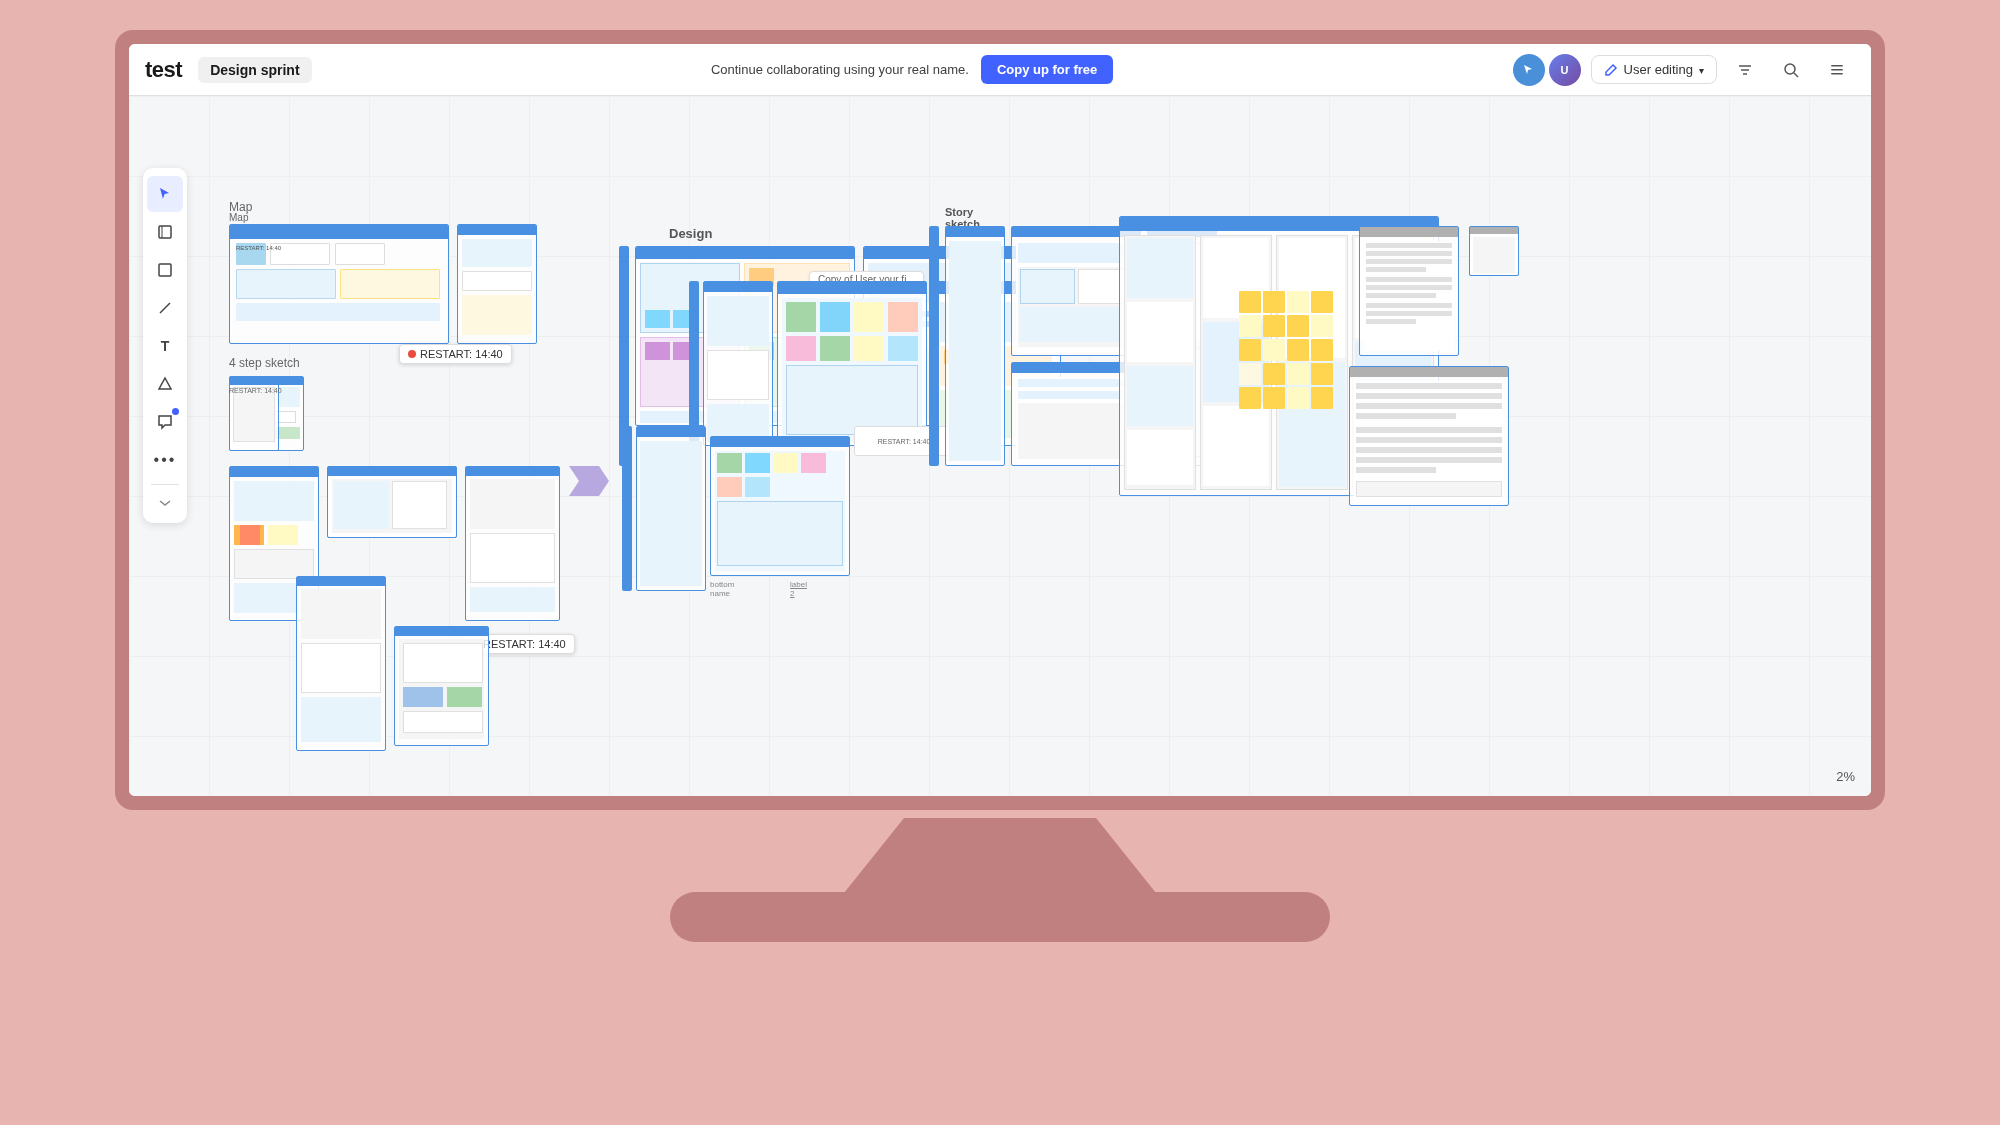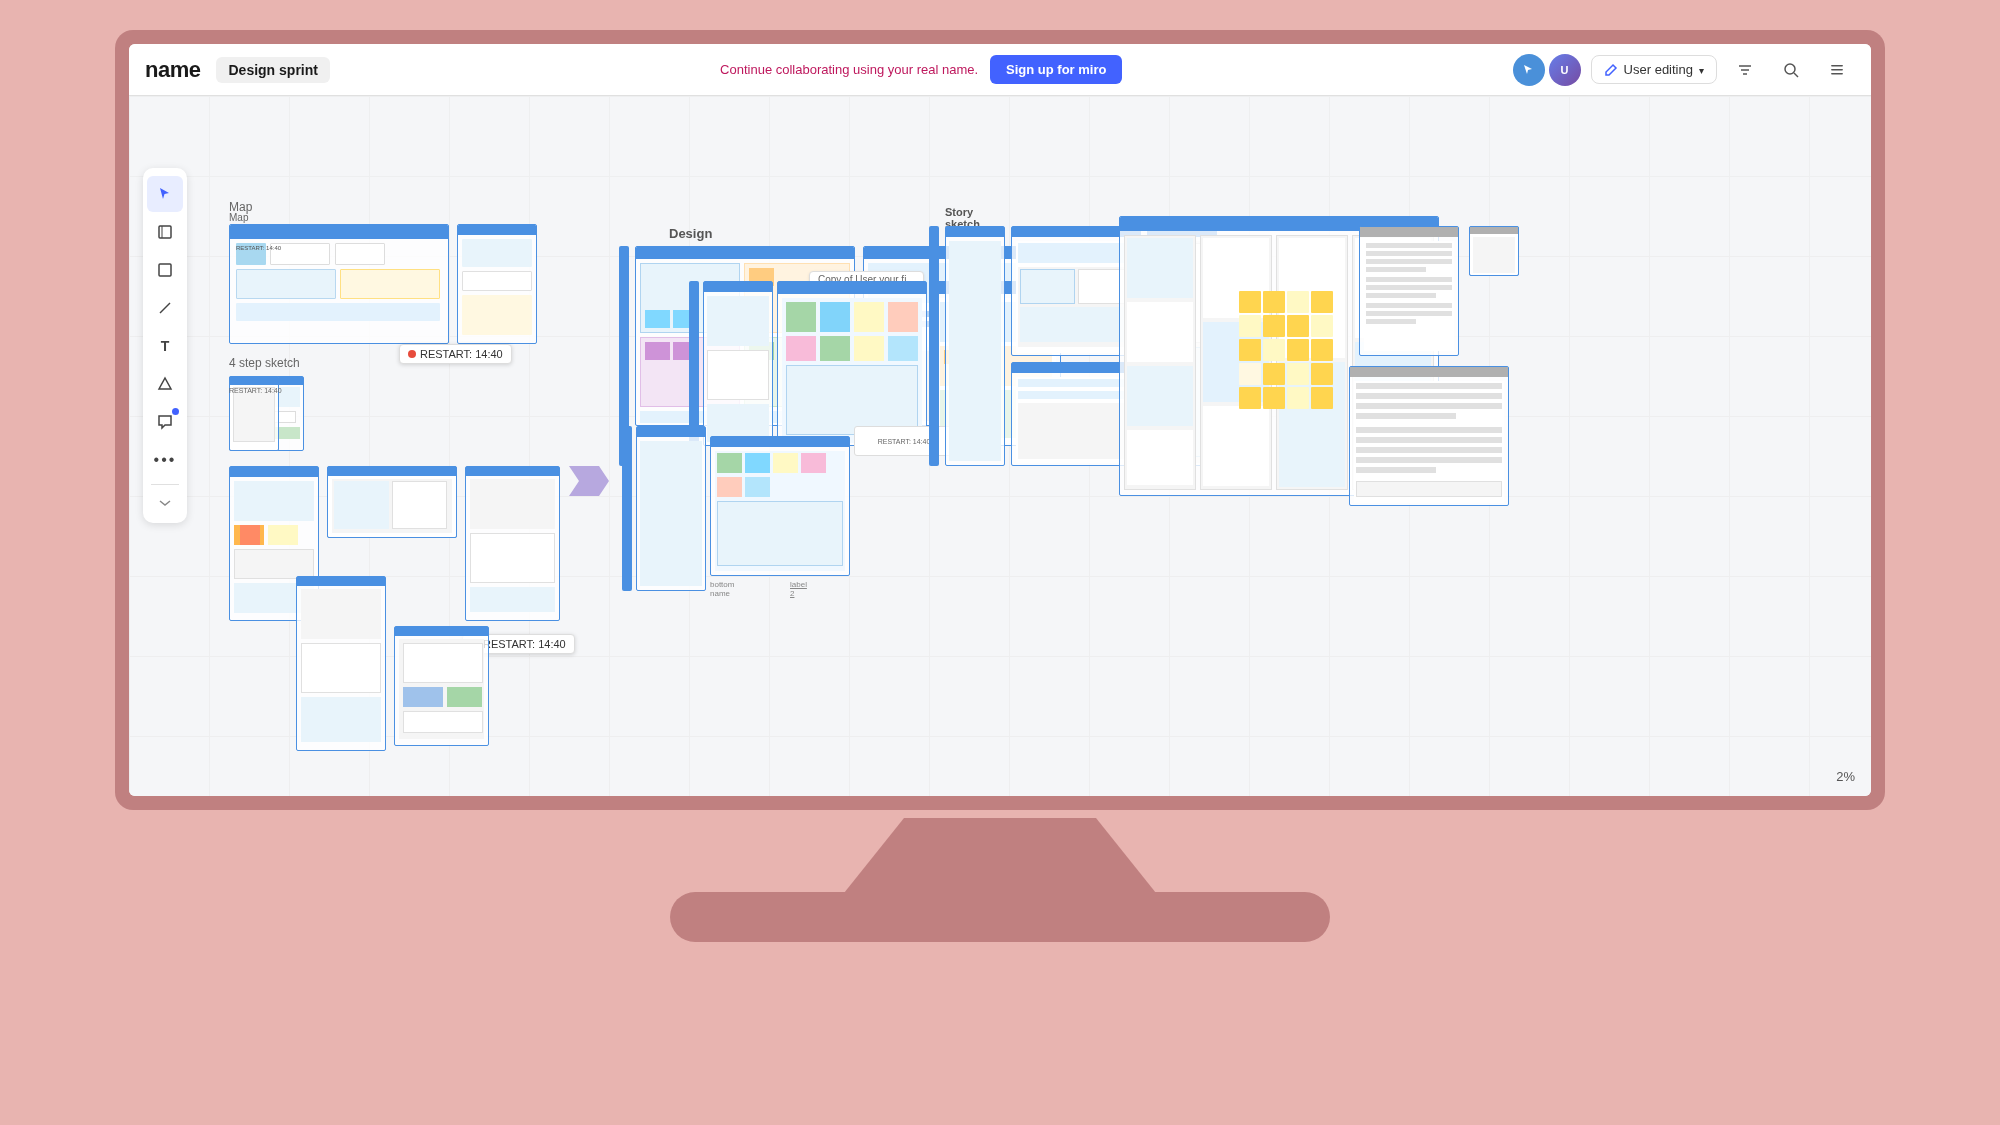--- a/index.html
+++ b/index.html
@@ -77,21 +77,21 @@
     }
     .header-center {
       flex: 1;
       display: flex;
       align-items: center;
       justify-content: center;
       gap: 12px;
     }
     .collab-text {
       font-size: 13px;
-      color: #be185d;
+      color: #404040;
     }
     .signup-btn {
       background: #4262ff;
       color: #fff;
       border: none;
       border-radius: 6px;
       padding: 7px 16px;
       font-size: 13px;
       font-weight: 600;
       cursor: pointer;
@@ -314,27 +314,27 @@
     }
   </style>
 </head>
 <body>
 
 <div class="monitor-outer">
   <div class="monitor-screen">
 
     <div class="header">
 
-      <span class="header-logo">name</span>
+      <span class="header-logo">test</span>
 
       <span class="header-board-name">Design sprint</span>
 
       <div class="header-center">
         <span class="collab-text">Continue collaborating using your real name.</span>
-        <button class="signup-btn">Sign up for miro</button>
+        <button class="signup-btn">Copy up for free</button>
       </div>
 
       <div class="header-right">
 
         <div class="avatar-cursor">
           <svg width="14" height="14" viewBox="0 0 14 14" fill="white">
             <path d="M2 2 L10 6 L6 7 L5 11 Z"></path>
           </svg>
         </div>
 

